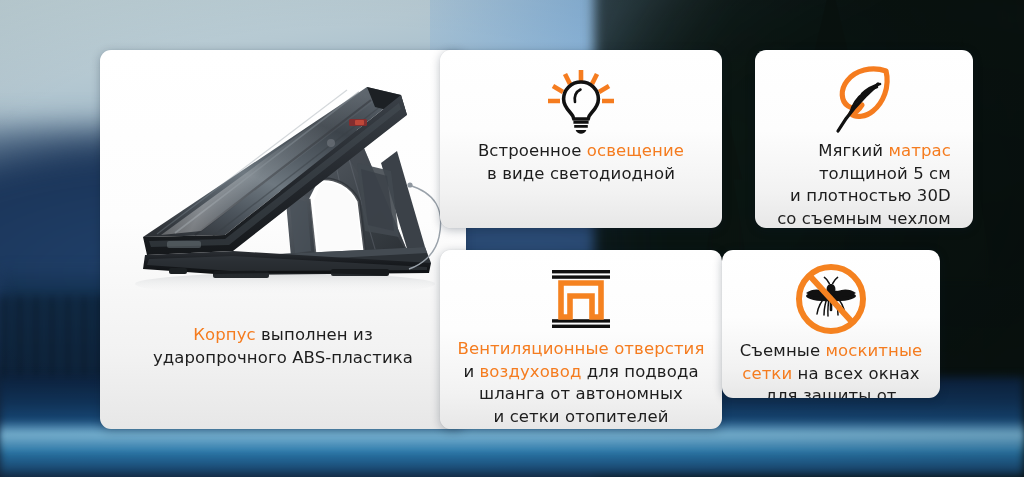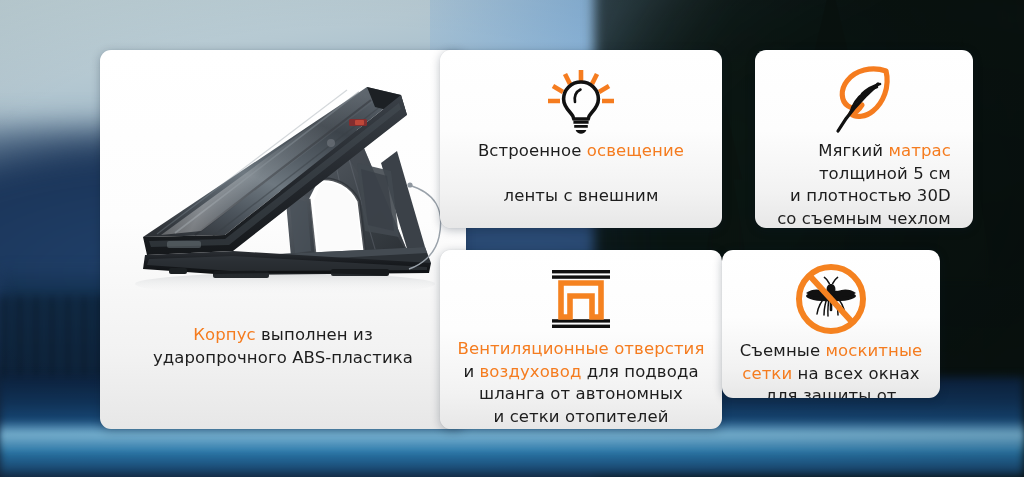--- a/index.html
+++ b/index.html
@@ -335,21 +335,21 @@
             <line x1="3" y1="33" x2="15" y2="33"></line>
             <line x1="69" y1="33" x2="57" y2="33"></line>
           </g>
           <path d="M36,14 C26.3,14 18.6,21.6 18.6,31 C18.6,37.4 22.4,41.6 25.6,45 C27.8,47.3 28.6,48.7 28.8,51 L43.2,51 C43.4,48.7 44.2,47.3 46.4,45 C49.6,41.6 53.4,37.4 53.4,31 C53.4,21.6 45.7,14 36,14 Z" fill="none" stroke="#111111" stroke-width="3.6" stroke-linejoin="round"></path>
           <path d="M30,34 C29,28 31.5,23.5 35.5,21.5" fill="none" stroke="#111111" stroke-width="2.6" stroke-linecap="round"></path>
           <line x1="28.4" y1="54.4" x2="43.6" y2="54.4" stroke="#111111" stroke-width="2.9"></line>
           <line x1="29.2" y1="58.4" x2="42.8" y2="58.4" stroke="#111111" stroke-width="2.9"></line>
           <path d="M30.6,62 L41.4,62 C40.3,64.6 38.4,65.8 36,65.8 C33.6,65.8 31.7,64.6 30.6,62 Z" fill="#111111"></path>
         </svg>
       </div>
-      <div class="cap"><span>Встроенное </span><span class="hl">освещение</span><br><br><span>ленты с внешним</span><br></div>
+      <div class="cap"><span>Встроенное </span><span class="hl">освещение</span><br><span>в виде светодиодной</span><br><br></div>
     </div>
   </div>
 
   <div class="card" id="card-mattress">
     <div class="card-inner">
       <div class="ico">
         <svg width="76" height="72" viewBox="0 0 76 72">
           <path d="M60,8 C46,3 29,7 21,18 C14,27 15,38 22,43 C26,46 32,45 36,42 C33,47 29,50 25,51 C30,55 40,54 47,48 C57,40 64,24 60,8 Z" fill="none" stroke="#f57c1f" stroke-width="5.2" stroke-linejoin="round" stroke-linecap="round"></path>
           <path d="M12,68 C20,54 33,38 52,21" fill="none" stroke="#111111" stroke-width="3.2" stroke-linecap="round"></path>
           <g stroke="#111111" stroke-width="2.6" stroke-linecap="round" fill="none">

